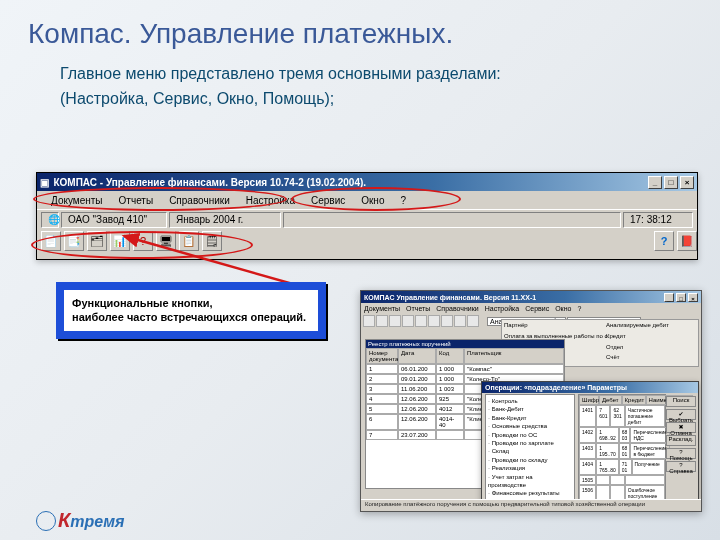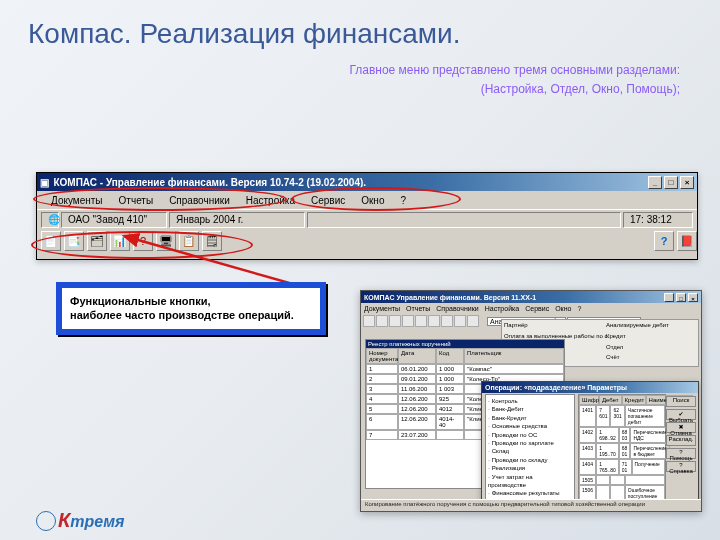--- a/index.html
+++ b/index.html
@@ -10,25 +10,24 @@
     position: relative;
     overflow: hidden;
   }
   .slide-title {
     color: #3a5998;
     font-size: 28px;
     font-weight: normal;
     padding: 18px 0 0 28px;
   }
   .body-text {
-    color: #8b5cf6;
-    font-size: 12px;
+    color: #0c4a6e;
+    font-size: 16px;
     line-height: 1.45;
     padding: 12px 40px 0 60px;
-    text-align: right;
   }
   .body-text p { margin-bottom: 2px; }
 
   
   .win-main {
     position: absolute;
     left: 36px; top: 172px;
     width: 662px; height: 88px;
     background: #d4d0c8;
     border: 1px solid #000;
@@ -83,21 +82,21 @@
     display:flex;align-items:center;justify-content:center;
     font-size:11px;
   }
   .tb-sep { width:6px; }
 
   
   .callout {
     position:absolute;
     left:56px; top:282px;
     width:270px;
-    background:#fff; border:6px solid #1d4ed8;
+    background:#fff; border:8px solid #1d4ed8;
     padding:6px 8px; font-size:11px; font-weight:bold; color:#000;
     box-shadow: 2px 2px 0 #000;
     line-height:1.3;
   }
   svg.arrow { position:absolute; pointer-events:none; }
 
   
   .mini {
     position:absolute;
     left:360px; top:290px;
@@ -160,25 +159,25 @@
   .logo .k { color:#c1272d; font-size:20px; }
   .logo-orbit {
     display:inline-block; width:20px;height:20px;
     border:1px solid #2a6fb5; border-radius:50%;
     position:relative; top:4px; margin-right:2px;
   }
 </style>
 </head>
 <body>
 
-<h1 class="slide-title">Компас. Реализация финансами.</h1>
+<h1 class="slide-title">Компас. Управление платежных.</h1>
 
 <div class="body-text">
   <p>Главное меню представлено тремя основными разделами:</p>
-  <p>(Настройка, Отдел, Окно, Помощь);</p>
+  <p>(Настройка, Сервис, Окно, Помощь);</p>
 </div>
 
 <div class="win-main">
   <div class="titlebar">
     <span style="margin-right:4px">▣</span>
     <span>КОМПАС - Управление финансами. Версия 10.74-2 (19.02.2004).</span>
     <span class="spacer"></span>
     <div class="win-btns">
       <div class="win-btn">_</div>
       <div class="win-btn">□</div>
@@ -190,21 +189,21 @@
     <span class="menu-item">Отчеты</span>
     <span class="menu-item">Справочники</span>
     <span class="menu-item">Настройка</span>
     <span class="menu-item">Сервис</span>
     <span class="menu-item">Окно</span>
     <span class="menu-item">?</span>
   </div>
   <div class="statusbar">
     <div class="status-seg" style="width:18px">🌐</div>
     <div class="status-seg" style="width:106px">ОАО "Завод 410"</div>
-    <div class="status-seg" style="width:136px">Январь 2004 г.</div>
+    <div class="status-seg" style="width:112px">Январь 2004 г.</div>
     <div class="status-seg" style="flex:1"></div>
     <div class="status-seg" style="width:70px">17: 38:12</div>
   </div>
   <div class="toolbar">
     <div class="tb-btn">📄</div>
     <div class="tb-btn">📑</div>
     <div class="tb-btn">🗂</div>
     <div class="tb-btn">📊</div>
     <div class="tb-btn" style="color:#a00">?</div>
     <div class="tb-btn">🖥</div>
@@ -225,21 +224,21 @@
   <defs>
       <marker id="ah" markerWidth="8" markerHeight="8" refX="6" refY="3" orient="auto">
     <path d="M0,0 L7,3 L0,6 Z" fill="#d41818"></path>
       </marker>
     </defs>
   <line x1="180" y1="54" x2="4" y2="4" stroke="#d41818" stroke-width="2.5" marker-end="url(#ah)"></line>
 </svg>
 
 <div class="callout">
   <div>Функциональные кнопки,</div>
-  <div>  наиболее часто производстве операций.</div>
+  <div>  наиболее часто встречающихся операций.</div>
 </div>
 
 <div class="mini">
   <div class="titlebar">
     <span>КОМПАС  Управление финансами. Версия 11.XX-1</span>
     <span class="spacer"></span>
     <div class="win-btns">
         <div class="win-btn" style="width:10px;height:9px;font-size:6px">_</div>
         <div class="win-btn" style="width:10px;height:9px;font-size:6px">□</div>
         <div class="win-btn" style="width:10px;height:9px;font-size:6px">×</div>

